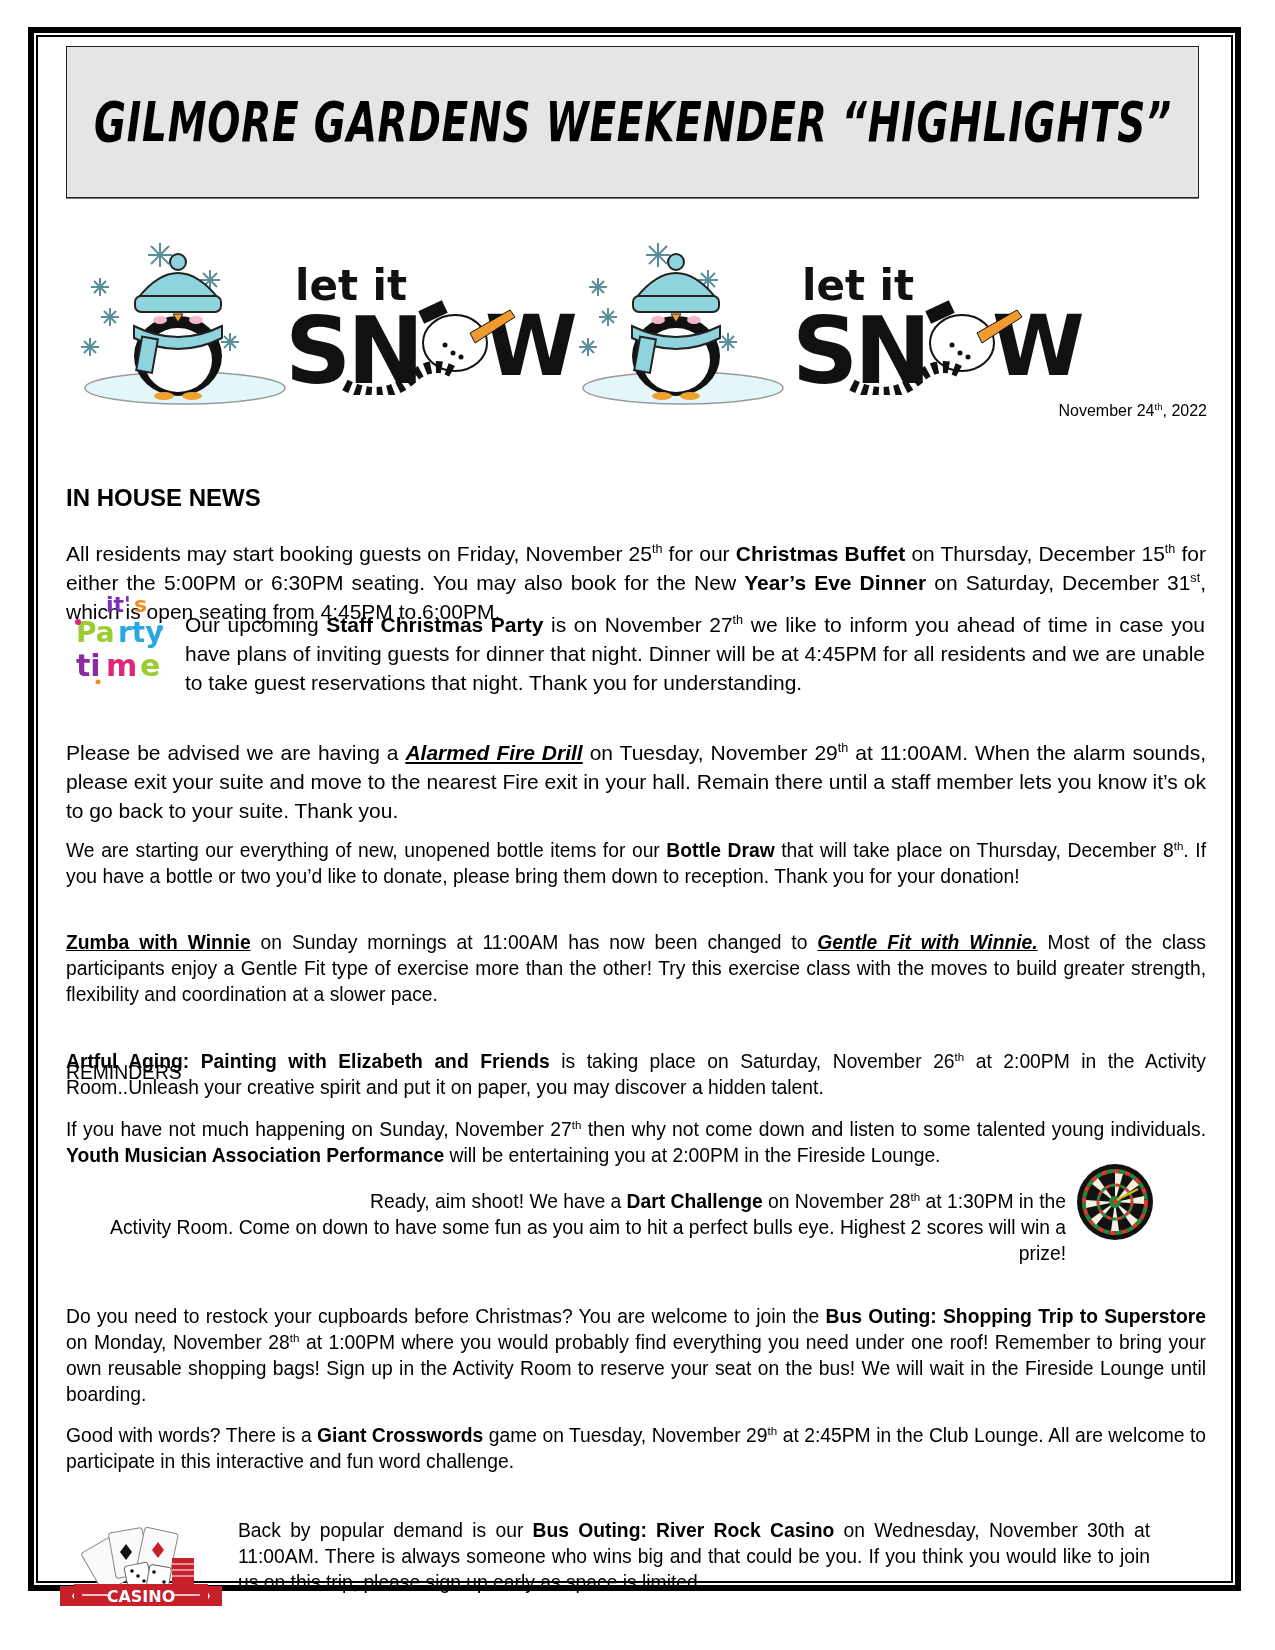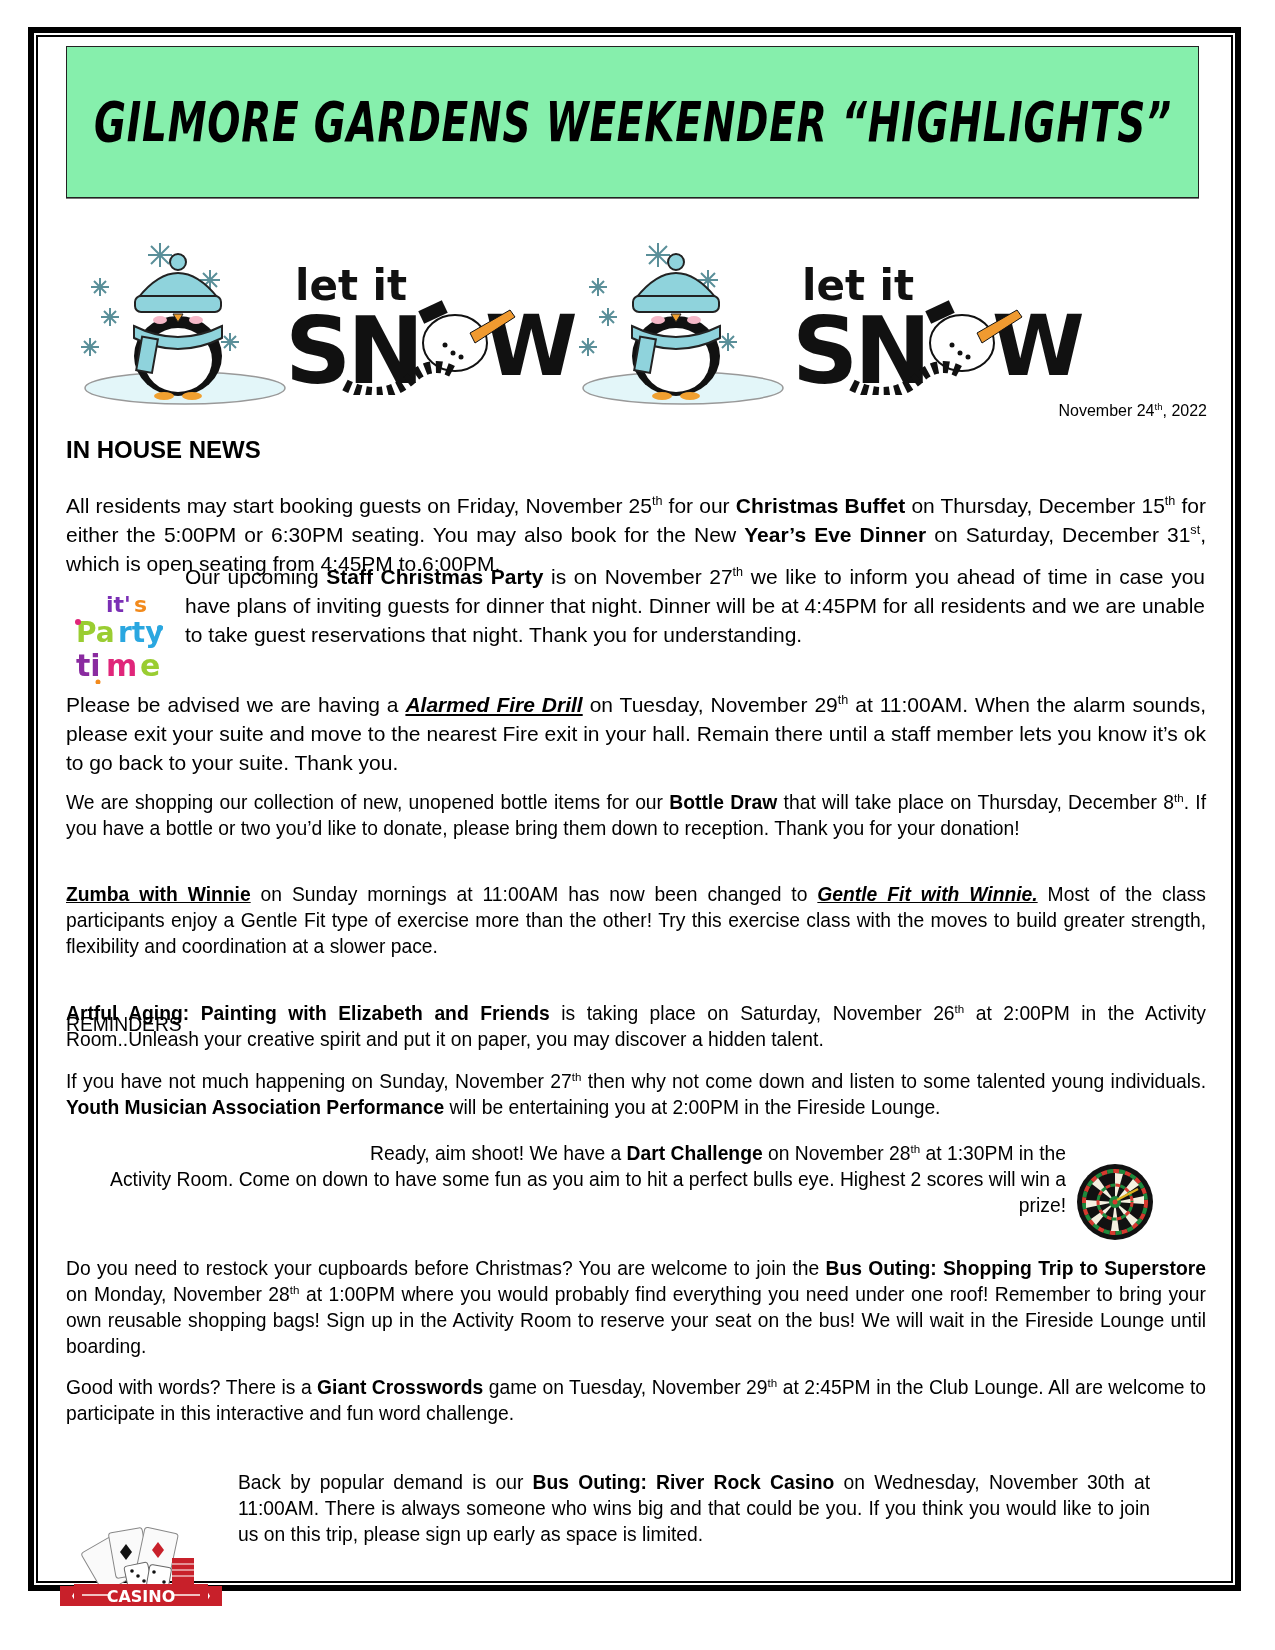--- a/index.html
+++ b/index.html
@@ -7,38 +7,38 @@
   .page-border-outer {
     position: absolute; left: 28px; top: 27px; width: 1213px; height: 1564px;
     border: 6px solid #000; box-sizing: border-box;
   }
   .page-border-inner {
     position: absolute; left: 36px; top: 35px; width: 1197px; height: 1548px;
     border: 2px solid #000; box-sizing: border-box;
   }
   .title-box {
     position: absolute; left: 66px; top: 46px; width: 1133px; height: 152px;
-    background: #86efac; border: 1.5px solid #222; box-sizing: border-box;
+    background: #e5e5e5; border: 1.5px solid #222; box-sizing: border-box;
     display: flex; align-items: center; justify-content: center;
     box-shadow: 0 1px 0 #777;
   }
   .title-text {
     font-family: "DejaVu Sans", sans-serif; font-weight: bold;
     font-size: 50px; letter-spacing: 1px; transform: scaleX(0.78) scaleY(1.12);
     white-space: nowrap; color: #000; text-transform: uppercase;
     font-style: italic;
   }
   .banner { position: absolute; top: 238px; height: 168px; }
   .penguin { width: 210px; height: 168px; }
   .snow { width: 290px; height: 140px; }
   .date {
     position: absolute; right: 68px; top: 402px; font-size: 16px; text-align: right;
   }
   sup { font-size: 0.6em; line-height: 0; vertical-align: super; }
-  .content { position: absolute; left: 66px; width: 1140px; }
+  .content { position: absolute; left: 66px; width: 1140px; margin-top: 48px; }
   .heading { font-size: 24px; font-weight: bold; }
   .p21 { font-size: 21px; line-height: 29px; text-align: justify; }
   .p19 { font-size: 19.3px; line-height: 26px; text-align: justify; }
   .uline { text-decoration: underline; }
   .bi { font-weight: bold; font-style: italic; text-decoration: underline; }
   b { font-weight: bold; }
   .icon-box { position: absolute; }
 </style>
 </head>
 <body>
@@ -157,21 +157,21 @@
 
 <div class="content p21" style="top:562px; left:185px; width:1020px;">
   <span>Our upcoming </span><b>Staff Christmas Party</b><span> is on November 27</span><sup>th</sup><span> we like to inform you ahead of time in case you have plans of inviting guests for dinner that night. Dinner will be at 4:45PM for all residents and we are unable to take guest reservations that night. Thank you for understanding.</span>
 </div>
 
 <div class="content p21" style="top:690px;">
   <span>Please be advised we are having a </span><span class="bi">Alarmed Fire Drill</span><span> on Tuesday, November 29</span><sup>th</sup><span> at 11:00AM.  When the alarm sounds, please exit your suite and move to the nearest Fire exit in your hall. Remain there until a staff member lets you know it’s ok to go back to your suite. Thank you.</span>
 </div>
 
 <div class="content p19" style="top:790px;">
-  <span>We are shopping our collection of new, unopened bottle items for our </span><b>Bottle Draw</b><span> that will take place on Thursday, December 8</span><sup>th</sup><span>.  If you have a bottle or two you’d like to donate, please bring them down to reception.  Thank you for your donation!</span>
+  <span>We are starting our everything of new, unopened bottle items for our </span><b>Bottle Draw</b><span> that will take place on Thursday, December 8</span><sup>th</sup><span>.  If you have a bottle or two you’d like to donate, please bring them down to reception.  Thank you for your donation!</span>
 </div>
 
 <div class="content p19" style="top:882px;">
   <b class="uline">Zumba with Winnie</b><span> on Sunday mornings at 11:00AM has now been changed to </span><span class="bi">Gentle Fit with Winnie.</span><span>  Most of the class participants enjoy a Gentle Fit type of exercise more than the other!  Try this exercise class with the moves to build greater strength, flexibility and coordination at a slower pace.</span>
 </div>
 
 <div class="content p19" style="top:1012px; font-weight:normal;">REMINDERS</div>
 
 <div class="content p19" style="top:1001px;">
   <b>Artful Aging: Painting with Elizabeth and Friends</b><span> is taking place on Saturday, November 26</span><sup>th</sup><span> at 2:00PM  in the Activity Room..Unleash your creative spirit and put it on paper, you may discover a hidden talent.</span>

